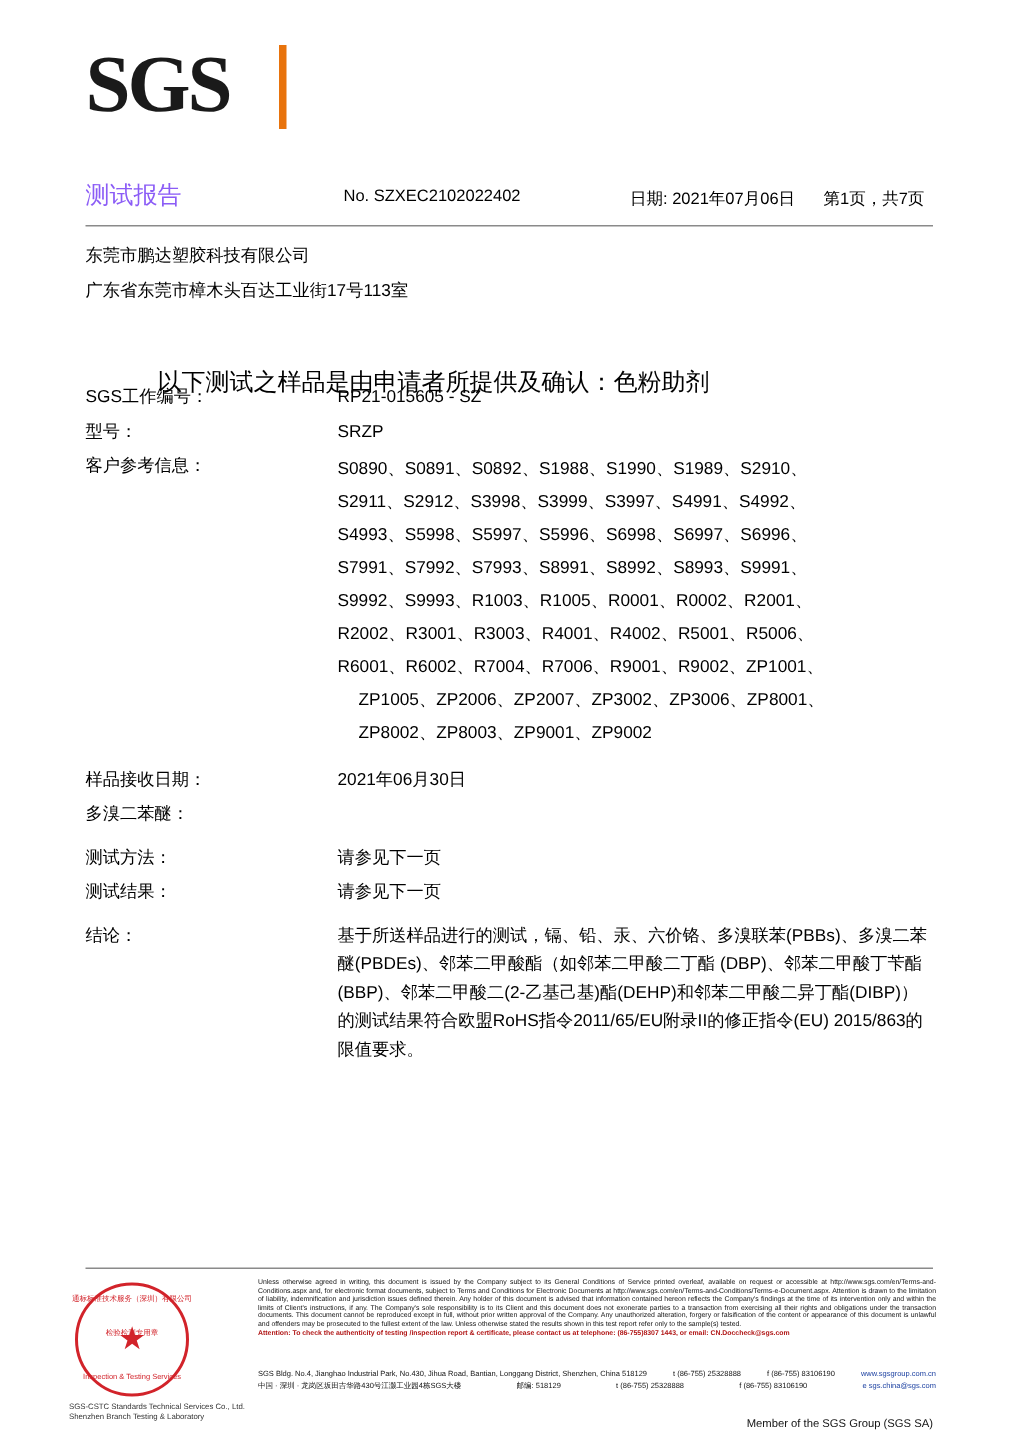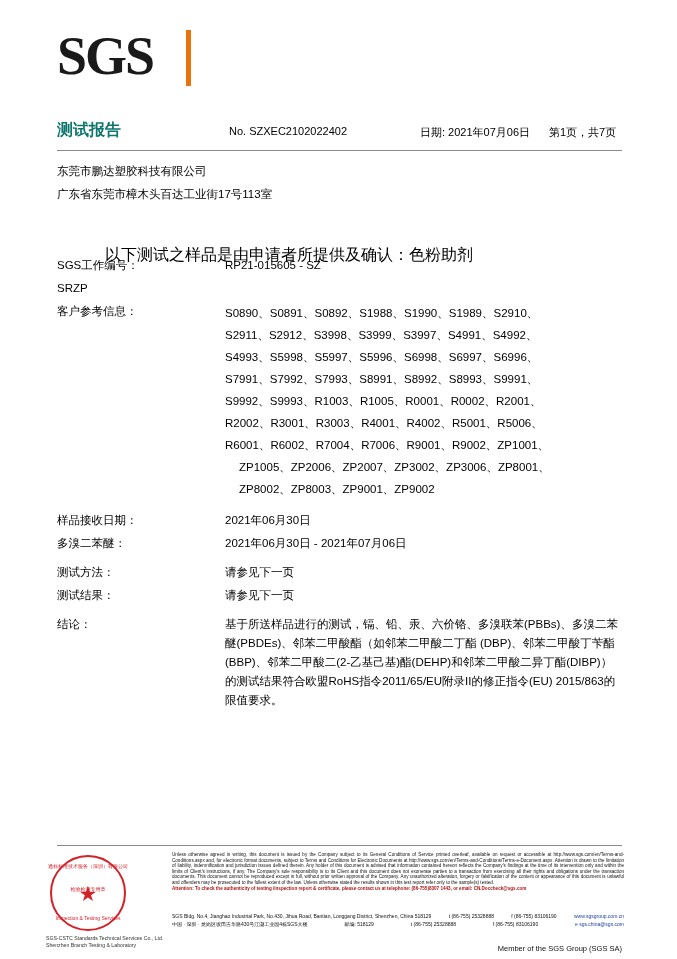--- a/index.html
+++ b/index.html
@@ -53,22 +53,22 @@
     left: 57px;
     top: 120px;
     width: 565px;
     height: 28px;
   }
   .doc-title {
     position: absolute;
     left: 0;
     top: 0;
     font-size: 16px;
-    font-weight: bold;
-    color: #0f766e;
+    font-weight: normal;
+    color: #8b5cf6;
   }
   .doc-no {
     position: absolute;
     left: 172px;
     top: 5px;
     font-size: 11px;
   }
   .doc-date {
     position: absolute;
     left: 363px;
@@ -271,20 +271,21 @@
   <div class="statement">以下测试之样品是由申请者所提供及确认：色粉助剂</div>
 
   <div class="fields">
 
     <div class="field-row">
       <div class="field-label">SGS工作编号：</div>
       <div class="field-value">RP21-015605 - SZ</div>
     </div>
 
     <div class="field-row">
+      <div class="field-label">型号：</div>
       <div class="field-value">SRZP</div>
     </div>
 
     <div class="field-row gap-row">
       <div class="field-label">客户参考信息：</div>
       <div class="field-value">
         <div class="ref-line">S0890、S0891、S0892、S1988、S1990、S1989、S2910、</div>
         <div class="ref-line">S2911、S2912、S3998、S3999、S3997、S4991、S4992、</div>
         <div class="ref-line">S4993、S5998、S5997、S5996、S6998、S6997、S6996、</div>
         <div class="ref-line">S7991、S7992、S7993、S8991、S8992、S8993、S9991、</div>
@@ -296,21 +297,20 @@
       </div>
     </div>
 
     <div class="field-row">
       <div class="field-label">样品接收日期：</div>
       <div class="field-value">2021年06月30日</div>
     </div>
 
     <div class="field-row gap-row">
       <div class="field-label">多溴二苯醚：</div>
-      <div class="field-value">2021年06月30日 - 2021年07月06日</div>
     </div>
 
 
     <div class="field-row">
       <div class="field-label">测试方法：</div>
       <div class="field-value">请参见下一页</div>
     </div>
 
     <div class="field-row gap-row">
       <div class="field-label">测试结果：</div>

